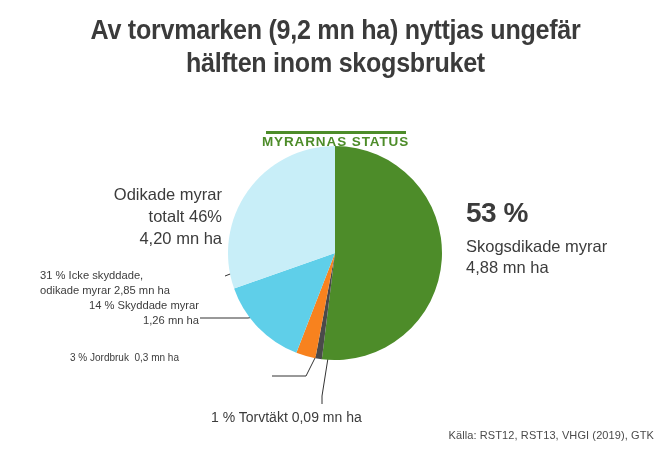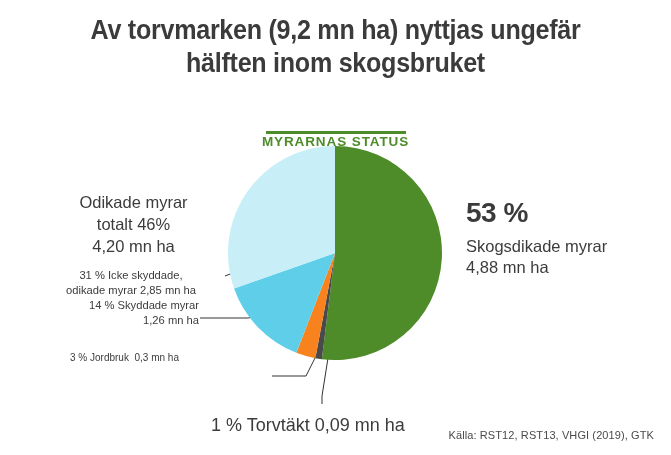--- a/index.html
+++ b/index.html
@@ -46,41 +46,41 @@
   }
 
   
   #pie-wrap{position:absolute;left:228px;top:146px;width:214px;height:214px;}
   #pie{display:block;}
 
   
   .lbl{position:absolute;color:#3c3c3c;white-space:pre;}
 
   .lbl-odikade{
-    left:45px;top:191px;width:177px;
-    text-align:center;
+    left:45px;top:183px;width:177px;
+    text-align:right;
     font-size:16.5px;line-height:22px;
   }
   .lbl-icke{
     left:40px;top:268px;width:182px;
-    text-align:center;
+    text-align:left;
     font-size:11.2px;line-height:15px;
   }
   .lbl-skyddade{
     left:40px;top:298px;width:159px;
     text-align:right;
     font-size:11.2px;line-height:15px;
   }
   .lbl-jordbruk{
     left:70px;top:348px;
     font-size:10px;line-height:19px;
   }
   .lbl-torvtakt{
     left:211px;top:408px;
-    font-size:18px;line-height:19px;margin-top:8px;
+    font-size:14px;line-height:19px;
   }
 
   .lbl-right{
     position:absolute;left:466px;top:192px;width:200px;
   }
   .big-pct{
     font-size:28px;font-weight:bold;color:#3b3b3b;
     line-height:42px;letter-spacing:-0.5px;
     margin-bottom:2px;
   }

